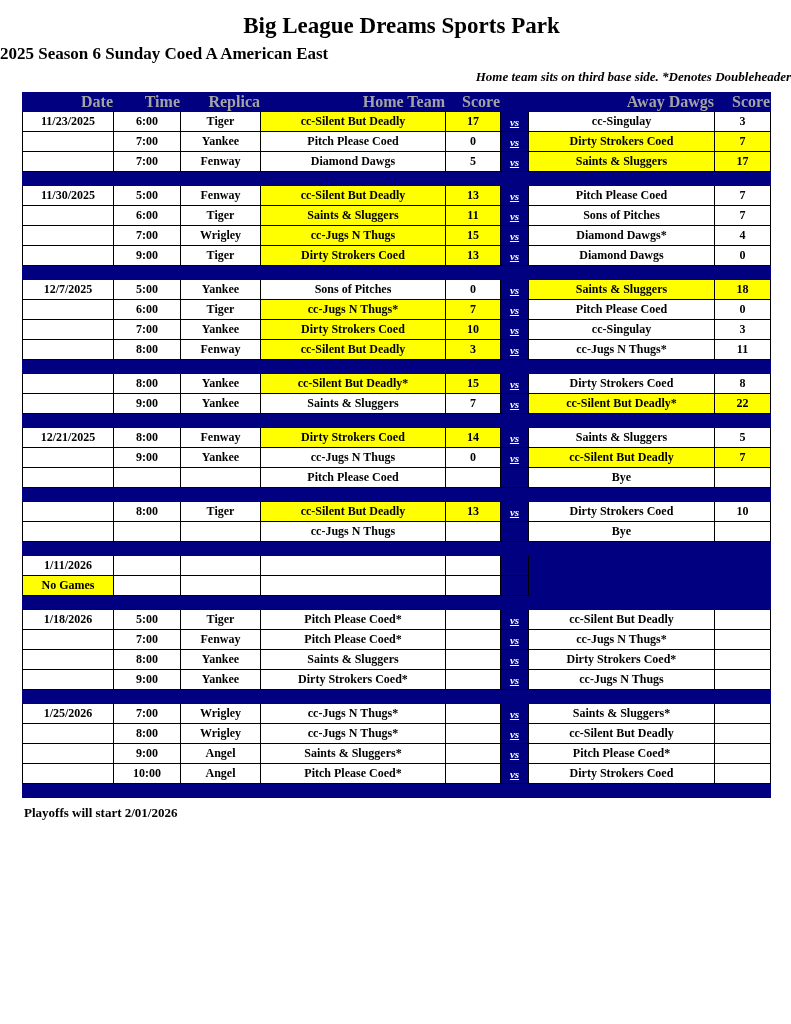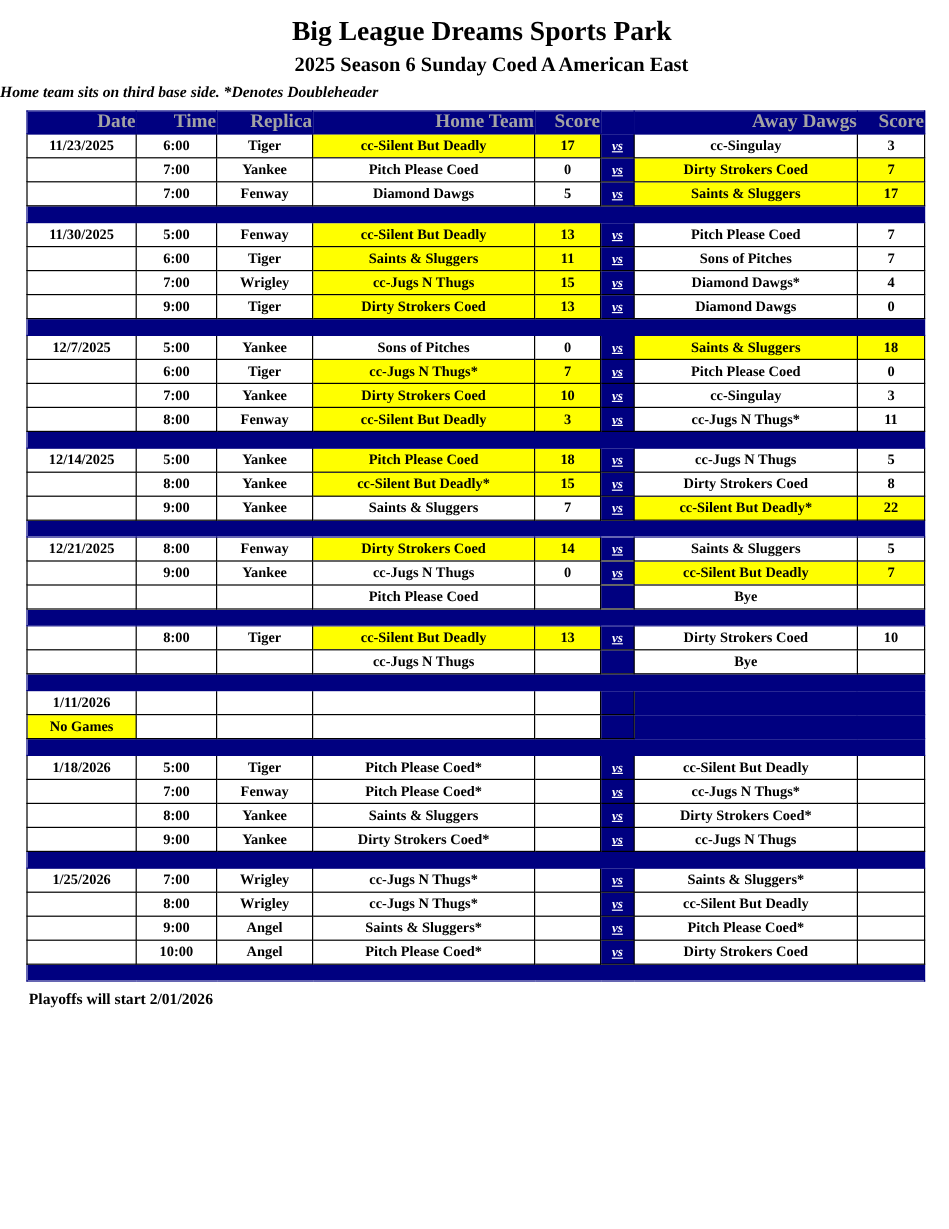--- a/index.html
+++ b/index.html
@@ -14,29 +14,27 @@
   .page { padding-top: 13px; }
   .title {
     font-size: 23px;
     font-weight: bold;
     text-align: center;
     padding-left: 12px;
   }
   .subtitle {
     font-size: 17px;
     font-weight: bold;
-    text-align: center;
     margin-top: 5px;
-    margin-left: 28px;
   }
   .note {
     font-size: 13px;
     font-weight: bold;
     font-style: italic;
-    text-align: left;
+    text-align: right;
     margin-top: 5px;
   }
   table.schedule {
     border-collapse: collapse;
     table-layout: fixed;
     width: 748px;
     margin: 7px 0 0 22px;
   }
   .schedule th {
     background: var(--navy, #000080);
@@ -229,30 +227,20 @@
           <td class="team hl">cc-Silent But Deadly</td>
           <td class="score hl">3</td>
           <td class="vs">vs</td>
           <td class="team">cc-Jugs N Thugs*</td>
           <td class="score">11</td>
         </tr>
         <tr class="spacer">
           <td colspan="8"></td>
         </tr>
         <tr>
-          <td class="date">12/14/2025</td>
-          <td class="time">5:00</td>
-          <td class="replica">Yankee</td>
-          <td class="team hl">Pitch Please Coed</td>
-          <td class="score hl">18</td>
-          <td class="vs">vs</td>
-          <td class="team">cc-Jugs N Thugs</td>
-          <td class="score">5</td>
-        </tr>
-        <tr>
           <td class="date"></td>
           <td class="time">8:00</td>
           <td class="replica">Yankee</td>
           <td class="team hl">cc-Silent But Deadly*</td>
           <td class="score hl">15</td>
           <td class="vs">vs</td>
           <td class="team">Dirty Strokers Coed</td>
           <td class="score">8</td>
         </tr>
         <tr>

